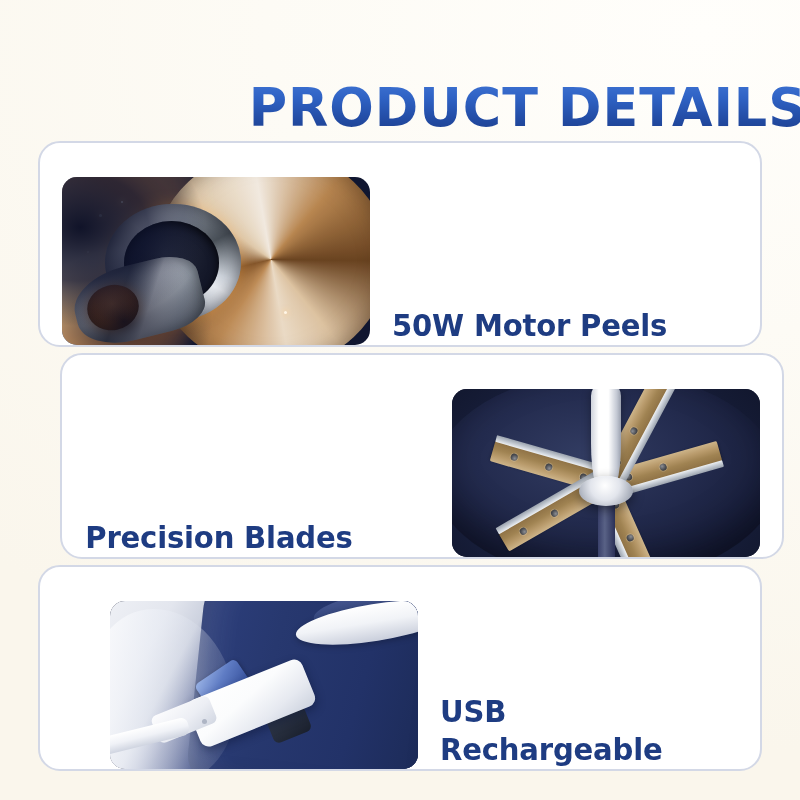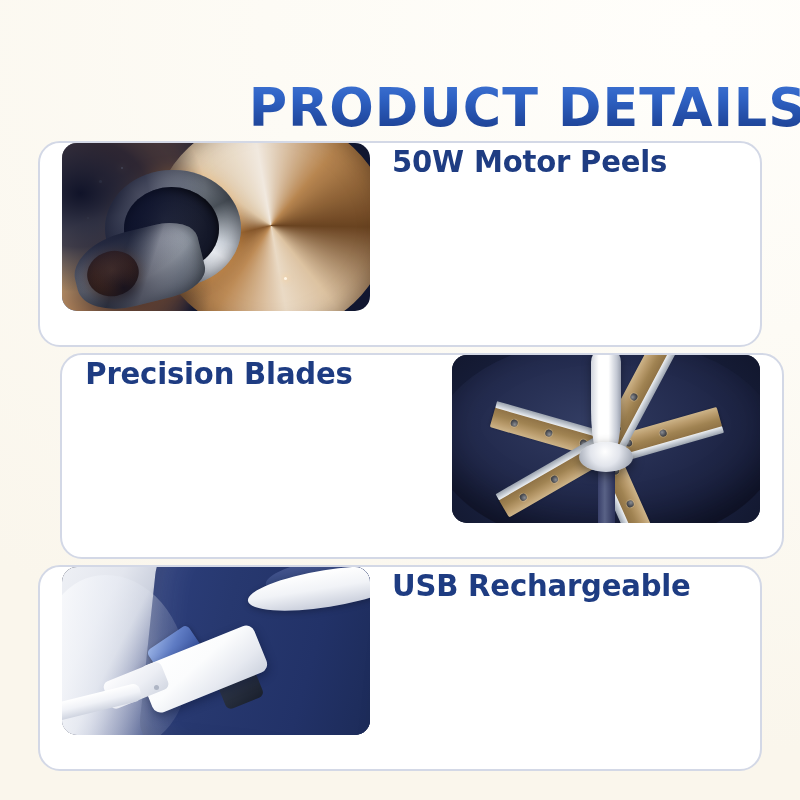--- a/index.html
+++ b/index.html
@@ -51,26 +51,26 @@
   
   .card {
     position: absolute;
     left: 38px;
     width: 724px;
     box-sizing: border-box;
     background: #ffffff;
     border: 2px solid #d3d8e6;
     border-radius: 22px;
     display: flex;
-    align-items: flex-start;
+    align-items: flex-end;
     overflow: hidden;
   }
   .card-1 { top: 141px;  height: 206px; }
   .card-2 { top: 353px;  height: 206px; }
-  .card-3 { top: 565px;  height: 206px; }
+  .card-3 { top: 565px;  height: 206px; padding-left: 48px; }
 
   .card.reverse { flex-direction: row-reverse; margin-left: 22px; }
 
   .thumb {
     position: relative;
     width: 308px;
     height: 168px;
     margin: 0 22px;
     border-radius: 15px;
     overflow: hidden;

